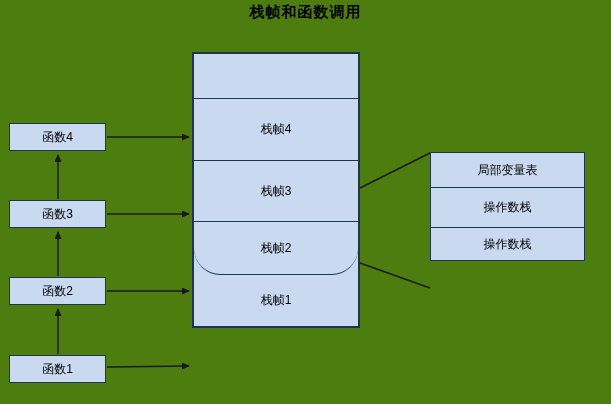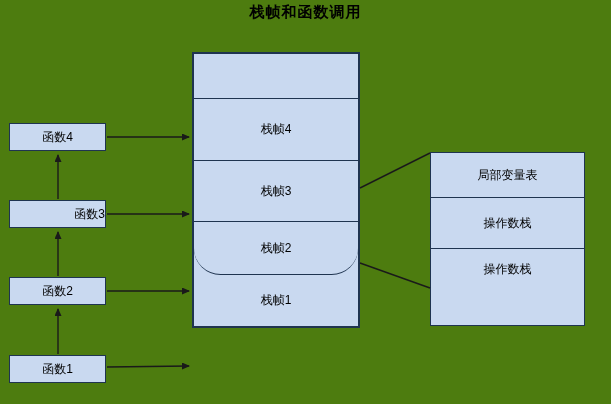--- a/index.html
+++ b/index.html
@@ -33,21 +33,21 @@
     height: 28px;
     box-sizing: border-box;
     background: var(--box-fill, #c9d9f0);
     border: 1.5px solid var(--box-border, #1f3450);
     display: flex;
     align-items: center;
     justify-content: center;
     font-size: 12px;
   }
   .fbox-4 { top: 123px; }
-  .fbox-3 { top: 200px; justify-content: flex-end; }
+  .fbox-3 { top: 200px; }
   .fbox-2 { top: 277px; }
   .fbox-1 { top: 355px; }
 
   .stack {
     position: absolute;
     left: 192px;
     top: 52px;
     width: 168px;
     height: 276px;
     box-sizing: border-box;
@@ -69,21 +69,21 @@
   .sc-1 { height: 79px; }
   .sc-2 { height: 76px; }
   .sc-3 { height: 67px; border-radius: 28px; }
   .sc-4 { height: 64px; }
 
   .rtable {
     position: absolute;
     left: 430px;
     top: 152px;
     width: 155px;
-    height: 174px;
+    height: 109px;
     box-sizing: border-box;
     border: 1.5px solid var(--box-border, #1f3450);
     background: var(--box-fill, #c9d9f0);
     display: flex;
     flex-direction: column;
   }
   .rrow {
     box-sizing: border-box;
     border-bottom: 1.5px solid var(--box-border, #1f3450);
     display: flex;

